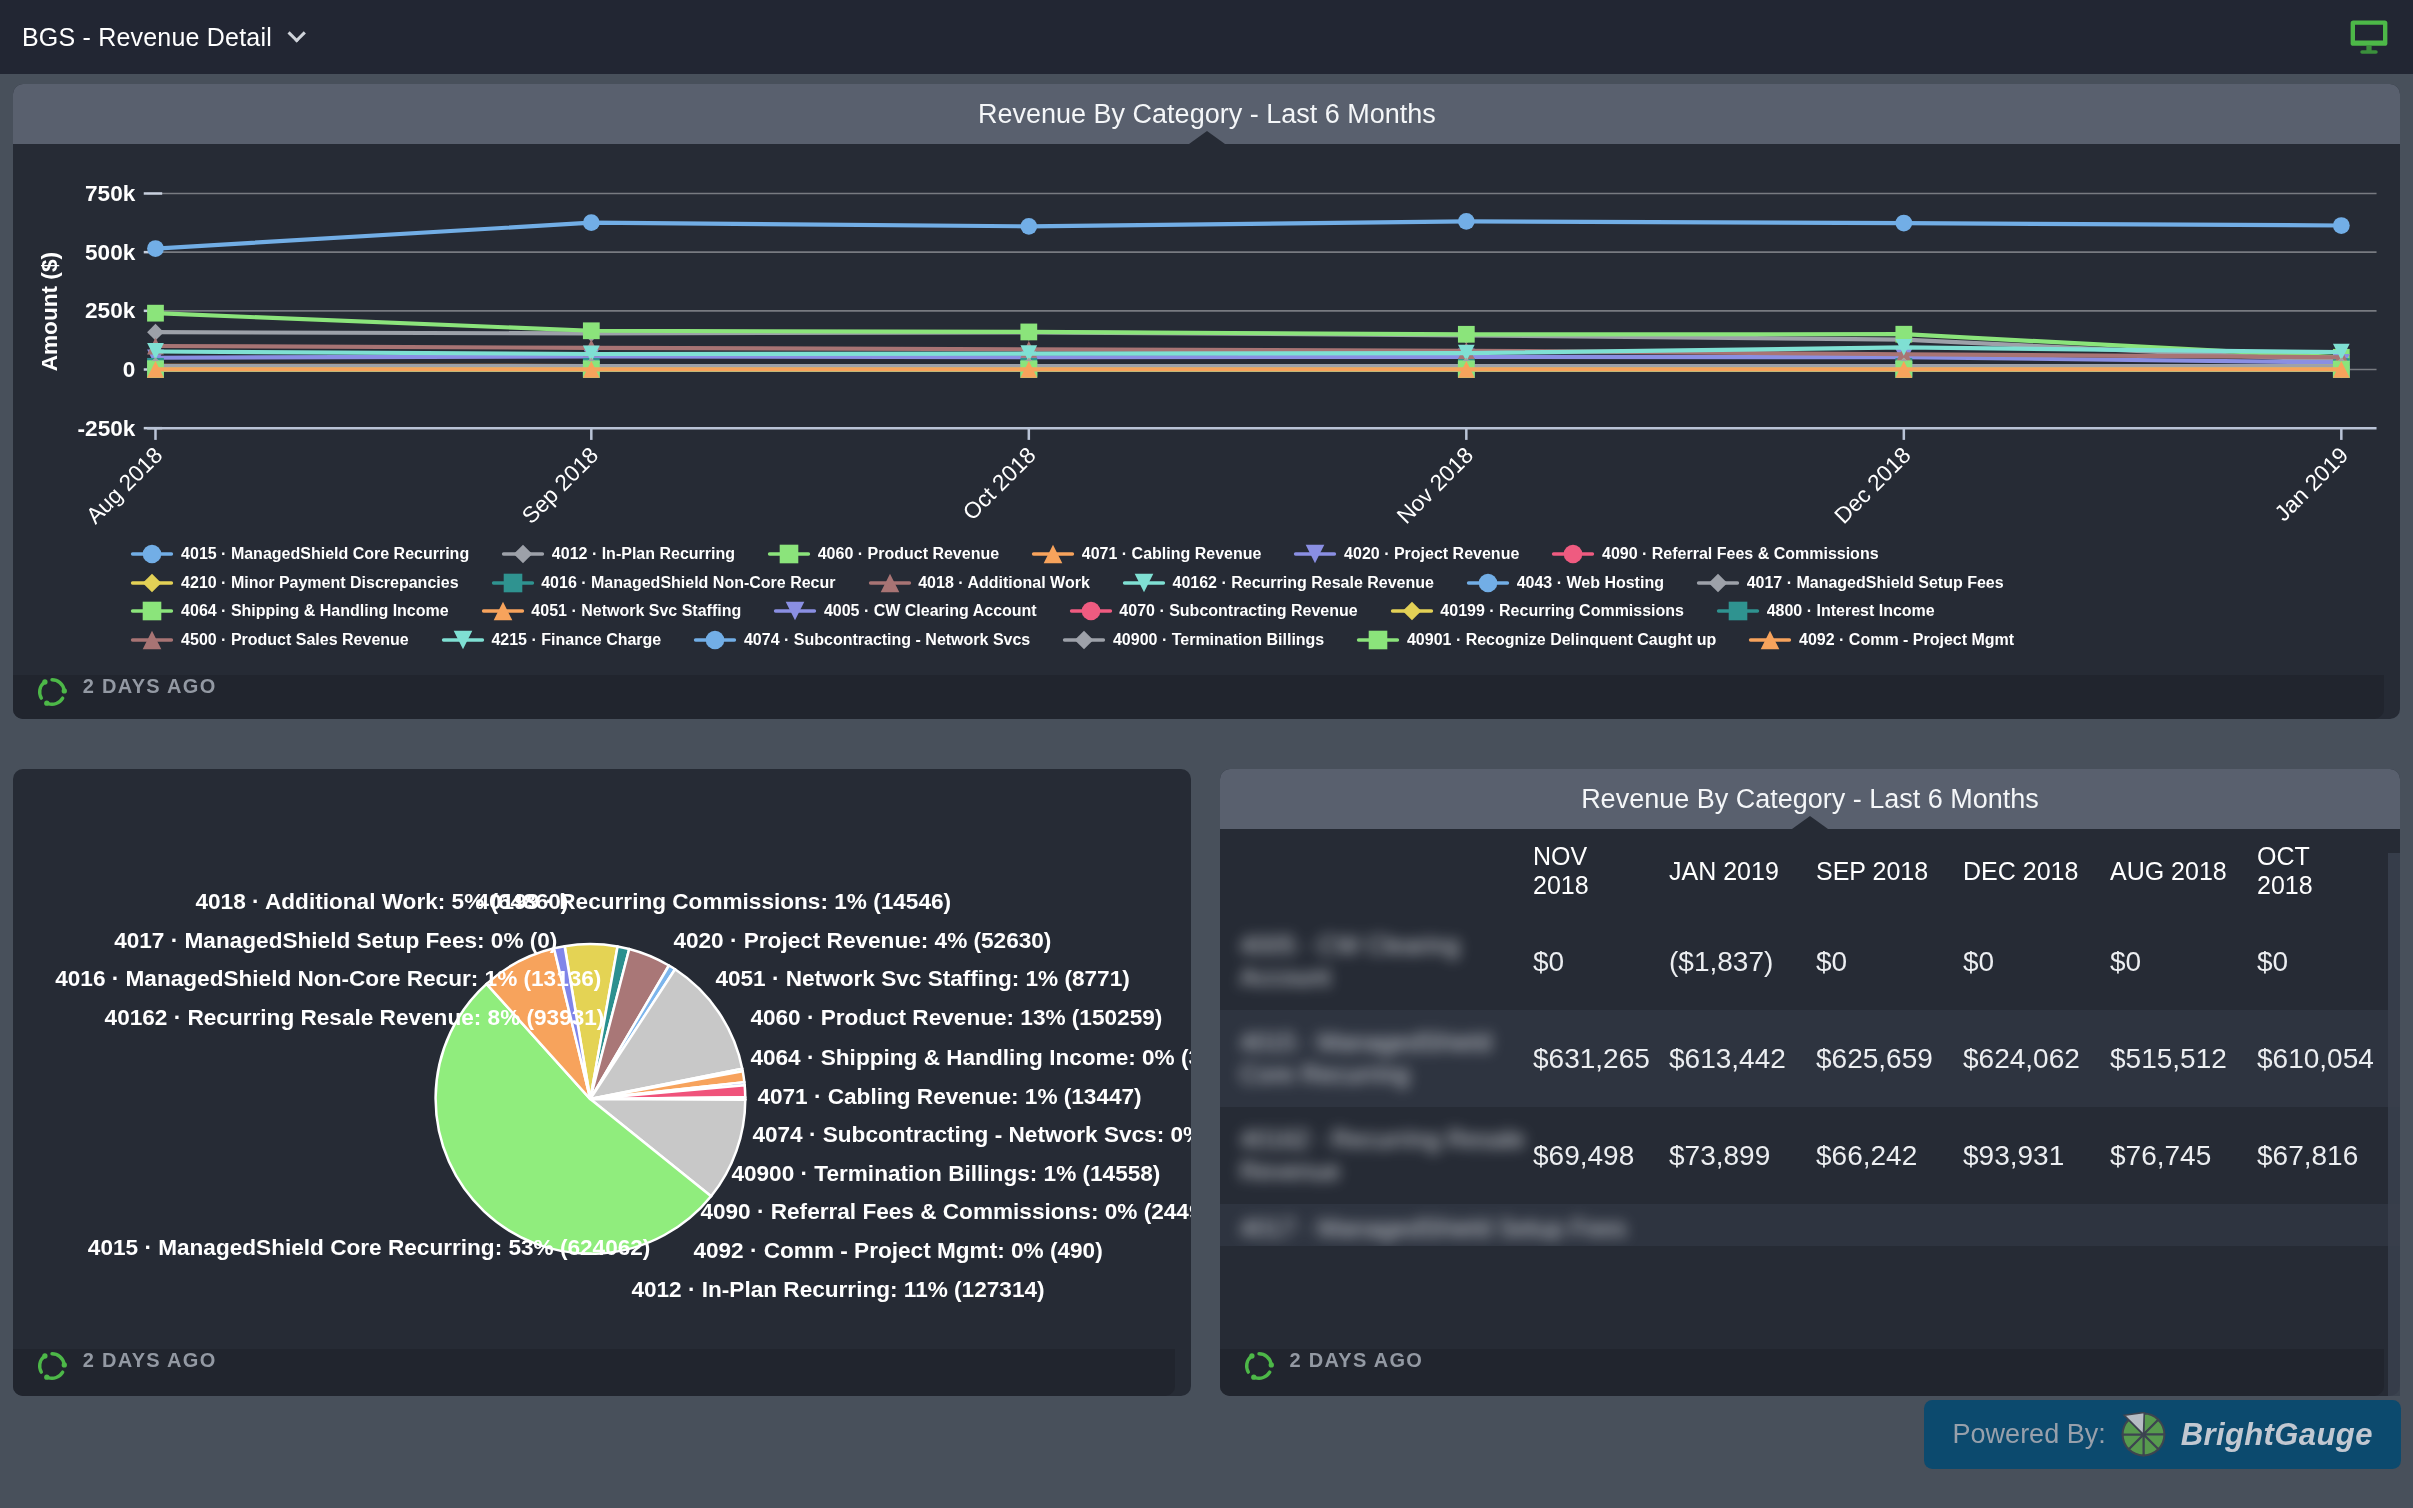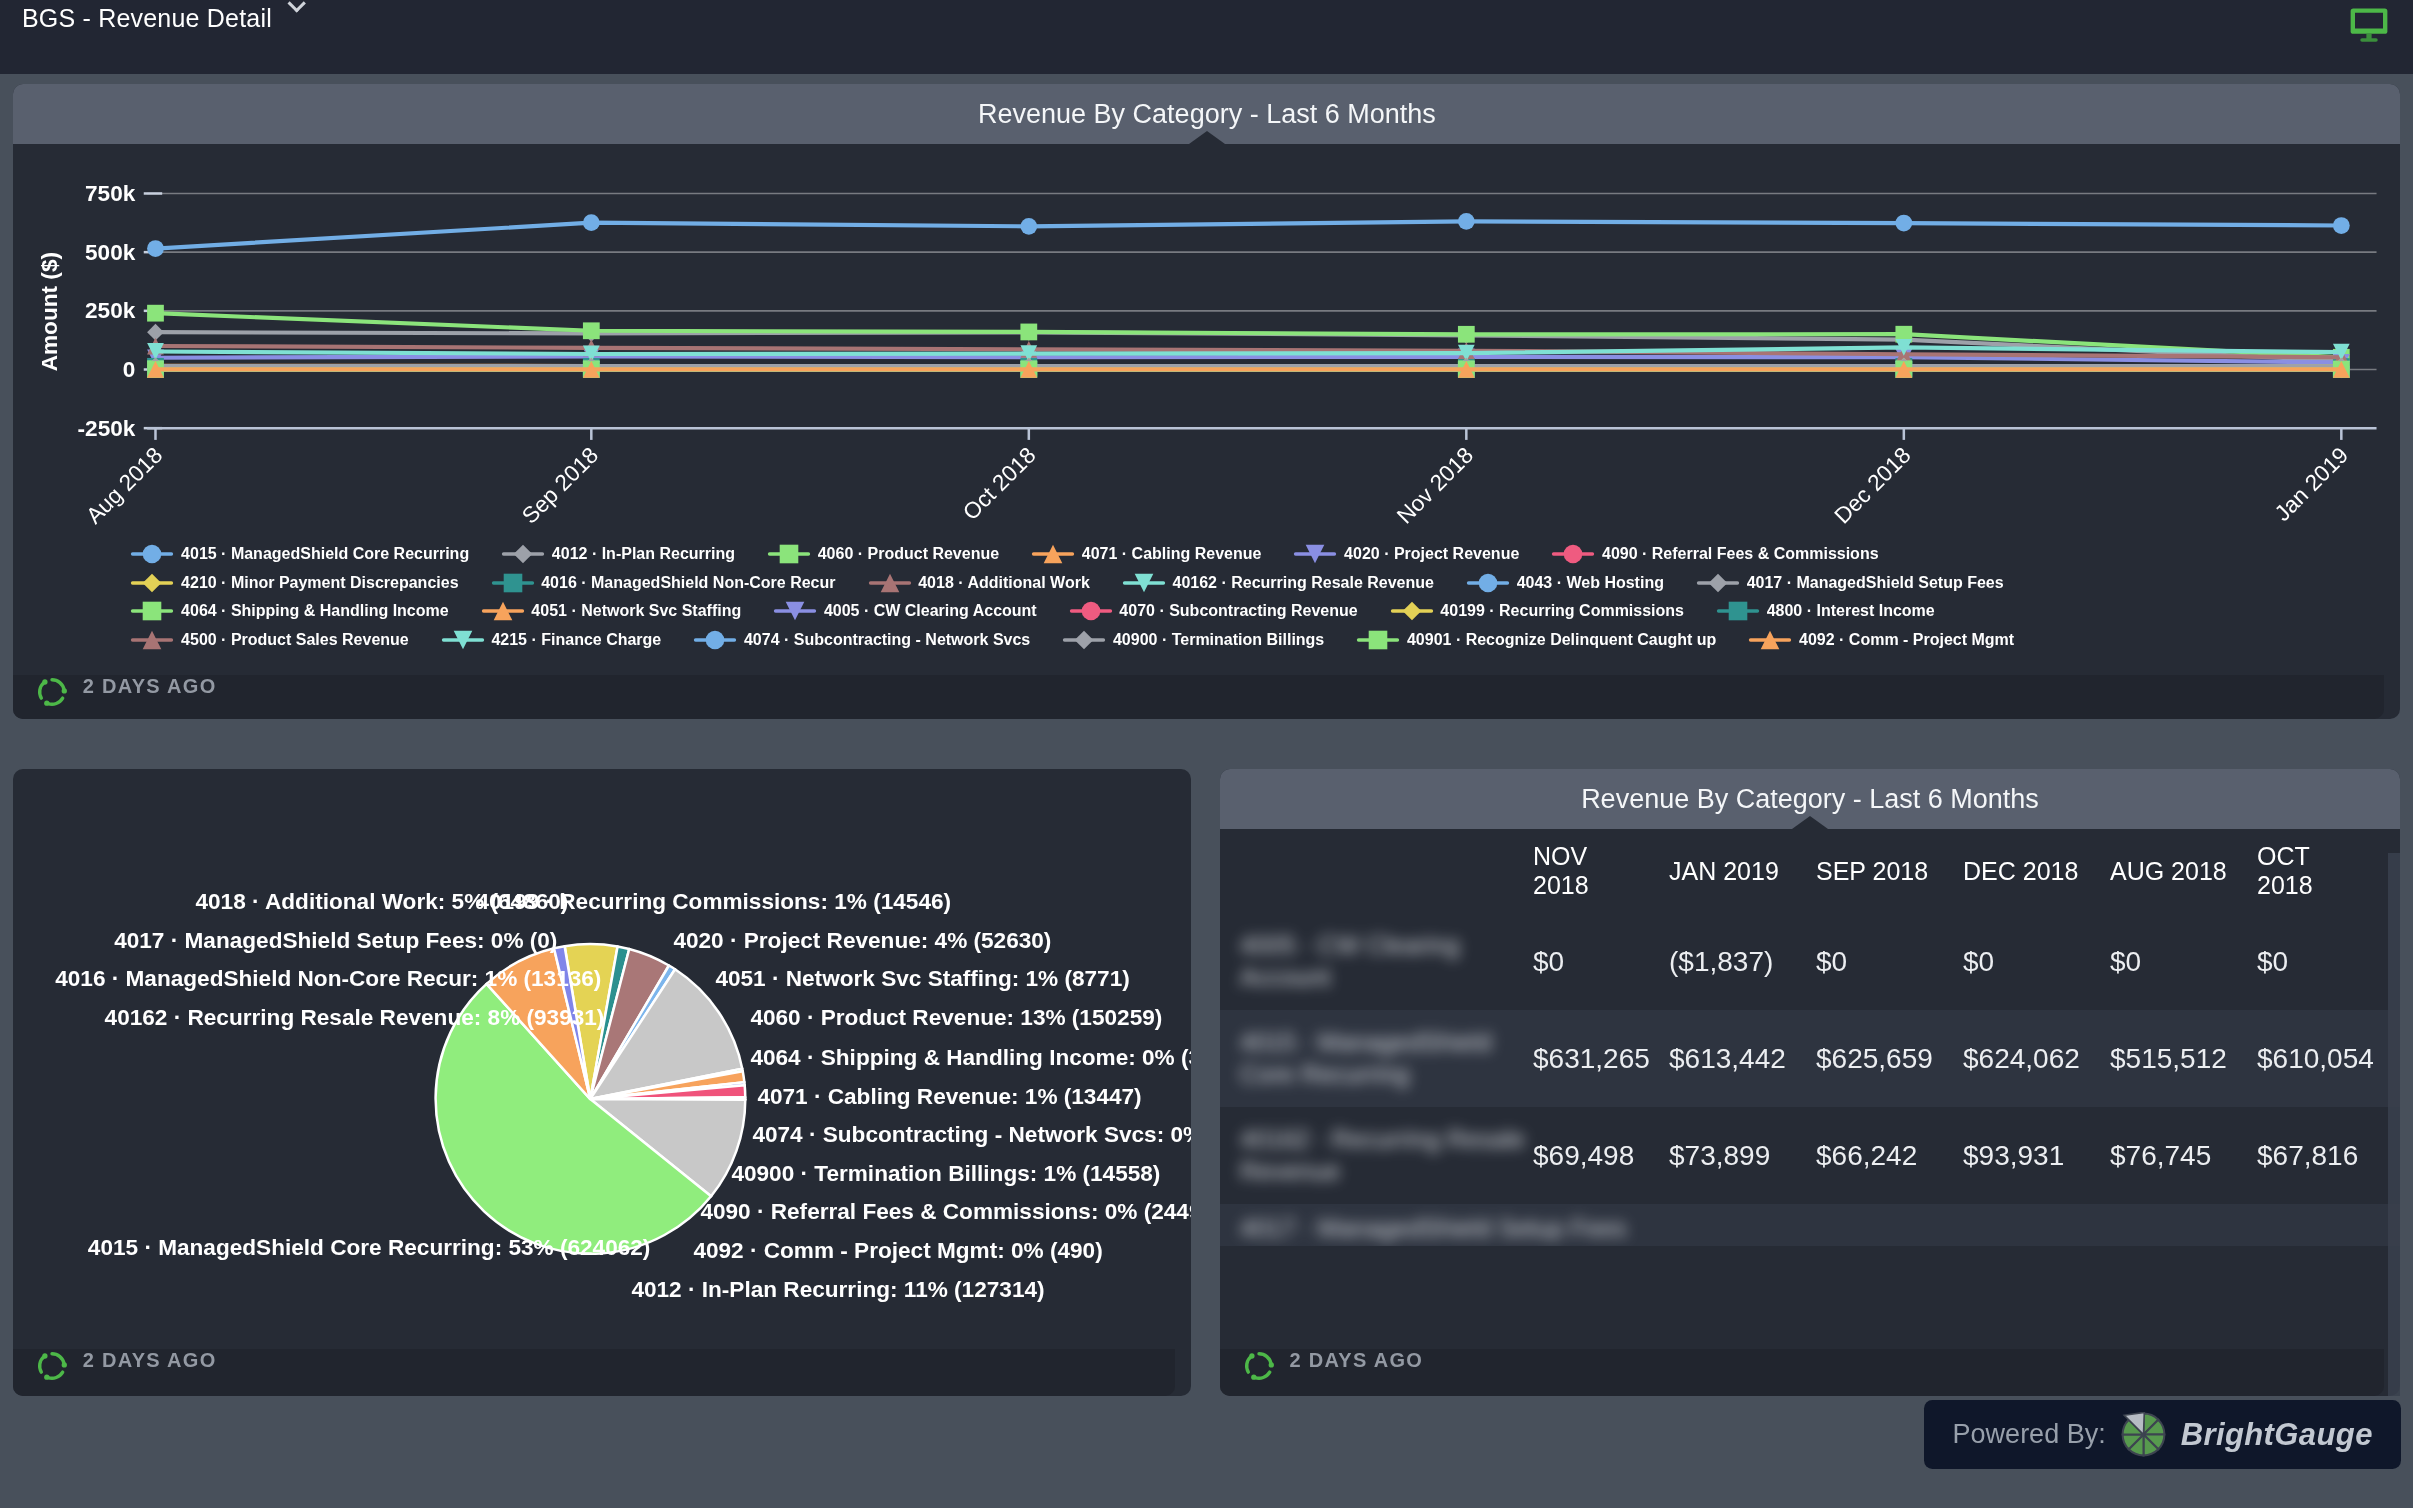--- a/index.html
+++ b/index.html
@@ -12,21 +12,21 @@
     --row-dark:#262b35;
     --accent:#4db848;
     --txt:#ffffff;
     --muted:#9399a3;
   }
   *{box-sizing:border-box;margin:0;padding:0}
   html,body{width:2413px;height:1508px;overflow:hidden;background:var(--page-bg);
     font-family:"Liberation Sans","DejaVu Sans",sans-serif;-webkit-font-smoothing:antialiased}
   
   .appbar{position:absolute;left:0;top:0;width:2413px;height:74px;background:var(--appbar-bg);
-    display:flex;align-items:flex-start;padding:4px 22px;color:var(--txt)}
+    display:flex;align-items:center;padding:12px 22px;color:var(--txt)}
   .appbar .title{font-size:25px;letter-spacing:0.2px}
   .chev{width:13.4px;height:13.4px;border-right:3.4px solid #cfd3da;border-bottom:3.4px solid #cfd3da;
     transform:rotate(45deg);margin:-6.7px 0 0 18.4px}
   .appbar .spacer{flex:1}
   
   .panel{position:absolute;background:var(--panel);border-radius:10px;color:var(--txt)}
   #panel-line{left:13.4px;top:84px;width:2387px;height:635px}
   #panel-pie{left:13.4px;top:769px;width:1178px;height:627px}
   #panel-table{left:1220px;top:769px;width:1180px;height:627px}
   .titlebar{position:relative;height:60px;background:var(--titlebar);border-radius:10px 10px 0 0;
@@ -56,21 +56,21 @@
   .tbl-head .hcell{padding-right:28.5px;line-height:1.15}
   .tbl-row{height:97px;font-size:28px;color:#eceef1}
   .tbl-row:nth-child(odd){background:var(--row-light)}
   .tbl-row:nth-child(even){background:var(--row-dark)}
   .tbl-row .rlabel{padding-left:20px;font-size:25px;line-height:1.25;color:#dfe2e7}
   .obscured{filter:blur(6.7px) brightness(1.05);opacity:.85}
   .tbl-partial{height:42px;background:var(--row-light);overflow:hidden;padding:10px 0 0 20px;
     font-size:25px;color:#dfe2e7}
   .vscroll{position:absolute;right:0;top:84px;bottom:0;width:11.7px;background:#3a414d;opacity:.85}
   
-  #badge{position:absolute;right:11.7px;bottom:39px;height:69px;background:#0f172a;border-radius:8.4px;
+  #badge{position:absolute;right:11.7px;bottom:39px;height:69px;background:#0c4a6e;border-radius:8.4px;
     display:flex;align-items:center;gap:15px;padding:0 28.5px}
   #badge .pb{font-size:27px;color:#98a0ab}
   #badge .brand{font-size:31px;font-weight:bold;font-style:italic;color:#c2c8d1;letter-spacing:0.4px}
 </style>
 </head>
 <body>
 
 <div class="appbar">
   <span class="title">BGS - Revenue Detail</span>
   <span class="chev"></span>

